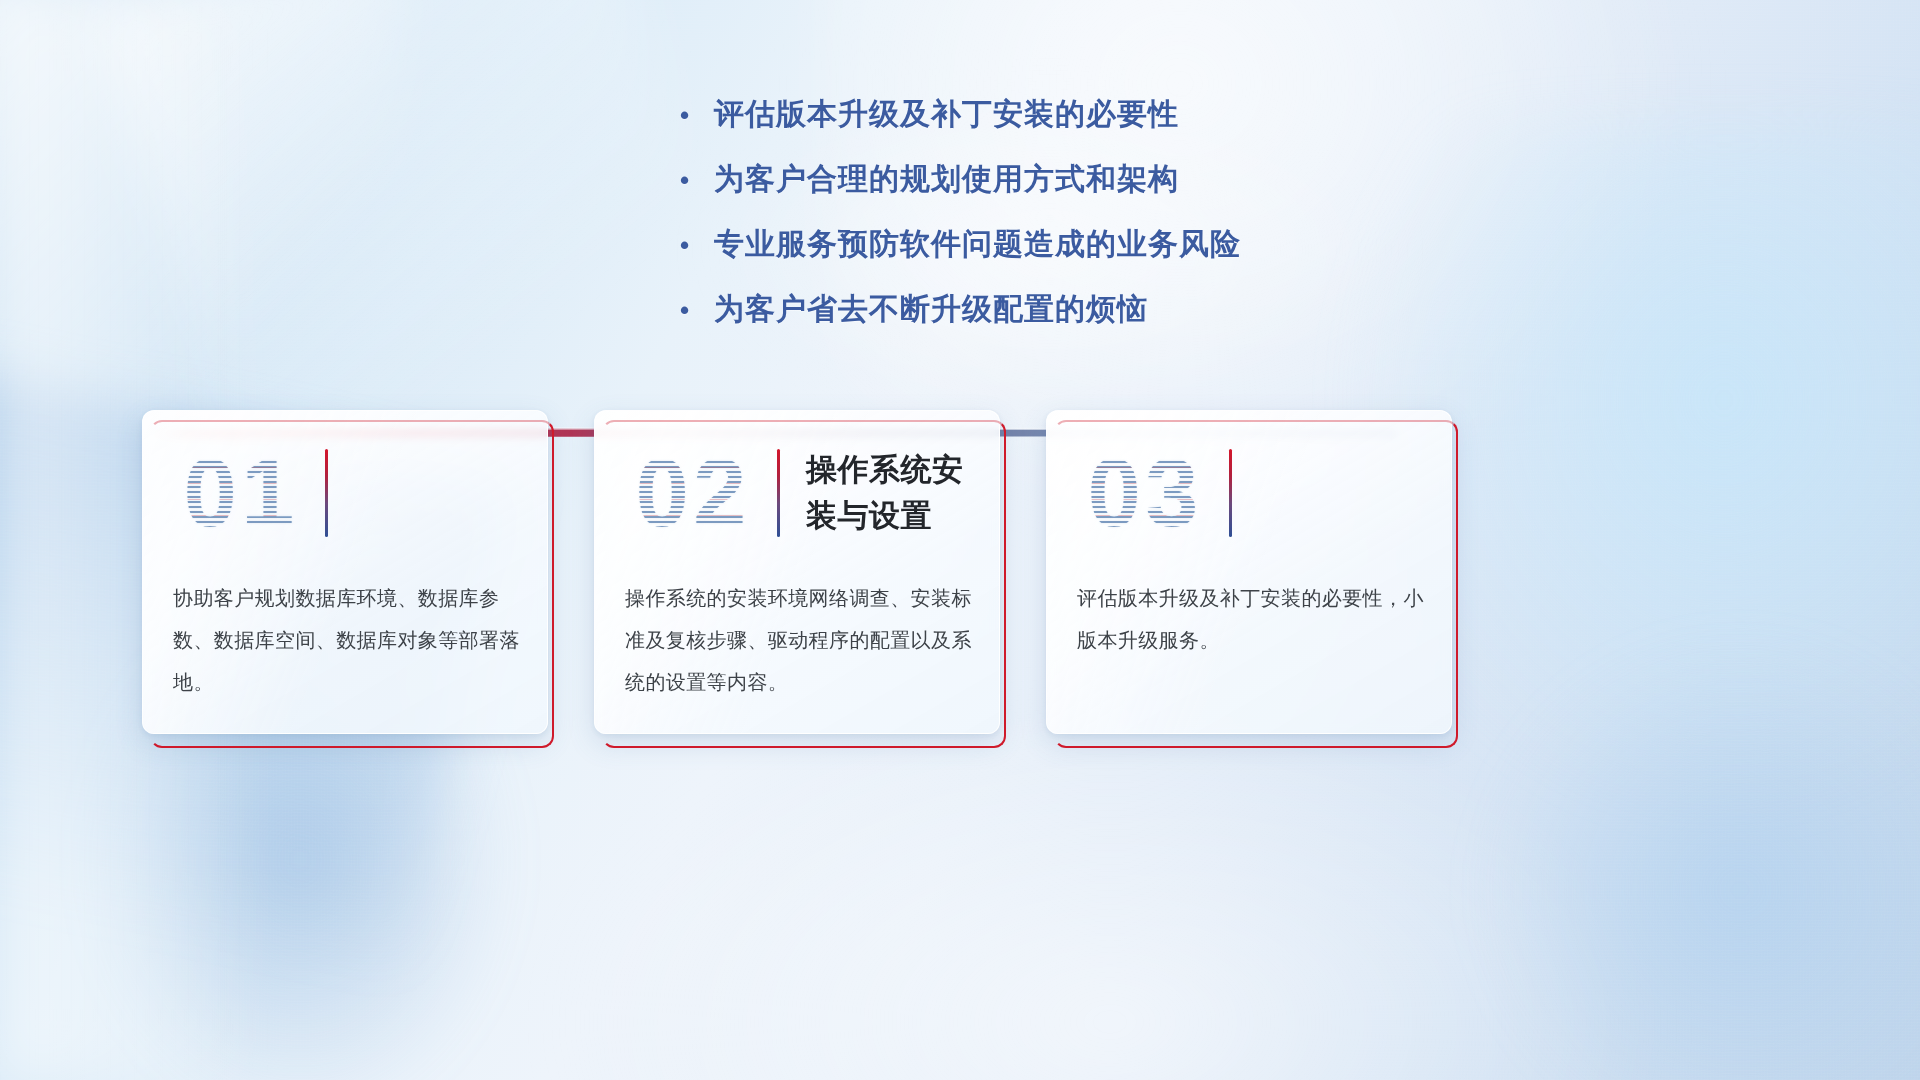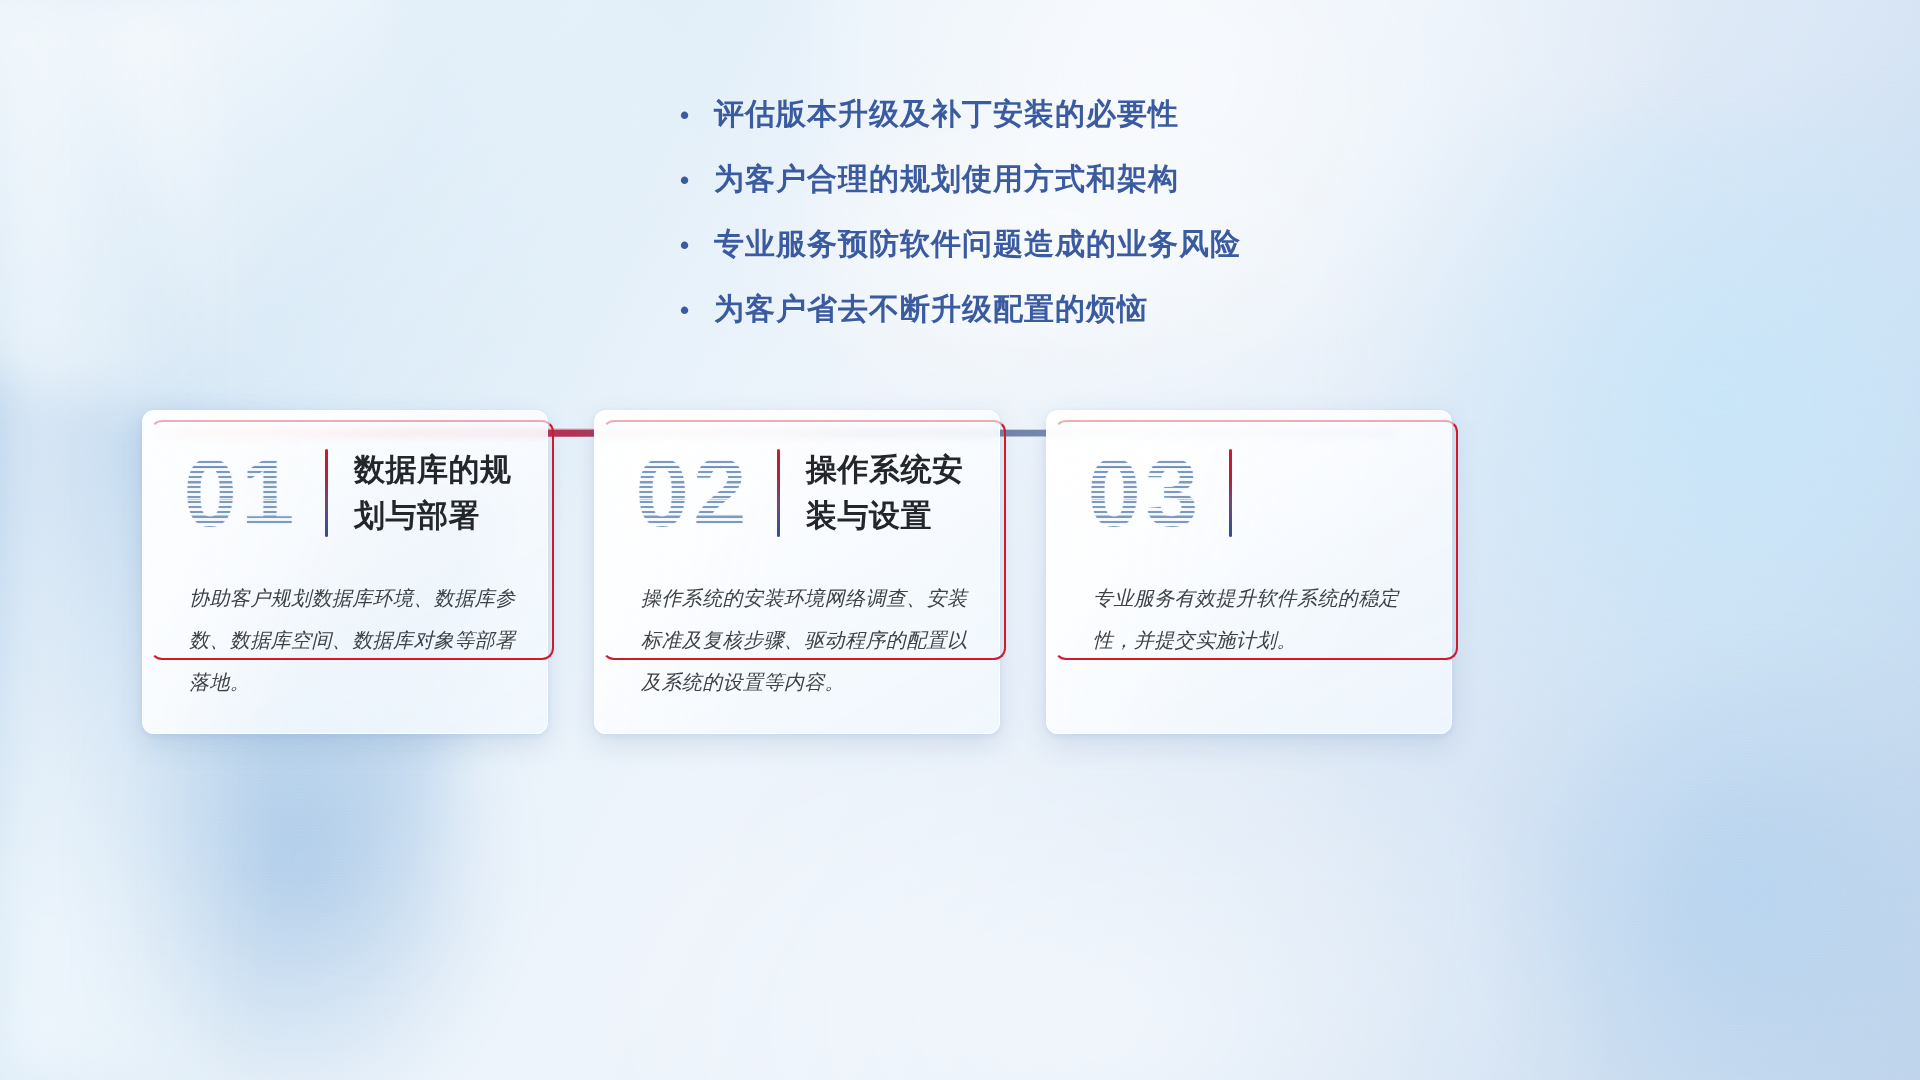--- a/index.html
+++ b/index.html
@@ -85,21 +85,21 @@
     background:linear-gradient(90deg,rgba(255,255,255,.55),rgba(255,255,255,.15));
     clip-path:polygon(0 0,100% 40%,100% 100%,0 100%);
   }
 
   
   #cards{
     position:absolute;left:150px;top:420px;width:1310px;height:330px;
     display:flex;gap:48px;
   }
   .card{
-    position:relative;width:404px;height:240px;border-radius:12px;
+    position:relative;width:404px;height:328px;border-radius:12px;
   }
   .card-accent{
     position:absolute;inset:0;border-radius:12px;
     border:2px solid transparent;
     border-right-color:#cf1a2b;border-bottom-color:#cf1a2b;
     border-top-color:rgba(207,26,43,.35);
     border-left-color:rgba(207,26,43,0);
     pointer-events:none;z-index:3;
   }
   .card-face{
@@ -153,22 +153,22 @@
   }
   .vbar{
     flex:0 0 auto;width:3px;height:88px;border-radius:2px;margin-right:26px;
     background:linear-gradient(180deg,#d3172c 0%,#b3203d 30%,#6c4a7d 62%,#2f4f95 100%);
   }
   .card-title{
     flex:1 1 auto;font-size:31px;line-height:46px;font-weight:700;
     color:#23262b;letter-spacing:.5px;padding-right:8px;
   }
   .card-body{
-    position:absolute;left:46px;right:26px;top:166px;
-    font-size:20px;line-height:42px;color:#3d4248;letter-spacing:.4px;font-style:italic;
+    position:absolute;left:30px;right:26px;top:166px;
+    font-size:20px;line-height:42px;color:#3d4248;letter-spacing:.4px;
   }
 </style>
 </head>
 <body>
 
 <div id="bg">
   <div class="bg-base"></div>
   <div class="streak s1"></div>
   <div class="streak s2"></div>
   <div class="streak s3"></div>
@@ -213,21 +213,20 @@
 </div>
 
 <div id="cards">
 
   <div class="card">
     <div class="card-face">
       <div class="card-sheen"></div>
       <div class="card-head">
         <div class="big-num" data-glow="01">01</div>
         <div class="vbar"></div>
-        <div class="card-title">数据库的规划与部署</div>
       </div>
       <div class="card-body">协助客户规划数据库环境、数据库参数、数据库空间、数据库对象等部署落地。</div>
     </div>
     <div class="card-accent"></div>
   </div>
 
   <div class="card">
     <div class="card-face">
       <div class="card-sheen"></div>
       <div class="card-head">
@@ -240,18 +239,18 @@
     <div class="card-accent"></div>
   </div>
 
   <div class="card">
     <div class="card-face">
       <div class="card-sheen"></div>
       <div class="card-head">
         <div class="big-num" data-glow="03">03</div>
         <div class="vbar"></div>
       </div>
-      <div class="card-body">专业服务有效提升软件系统的稳定性，并提交实施计划。</div>
+      <div class="card-body">评估版本升级及补丁安装的必要性，小版本升级服务。</div>
     </div>
     <div class="card-accent"></div>
   </div>
 
 </div>
 
 </body></html>

